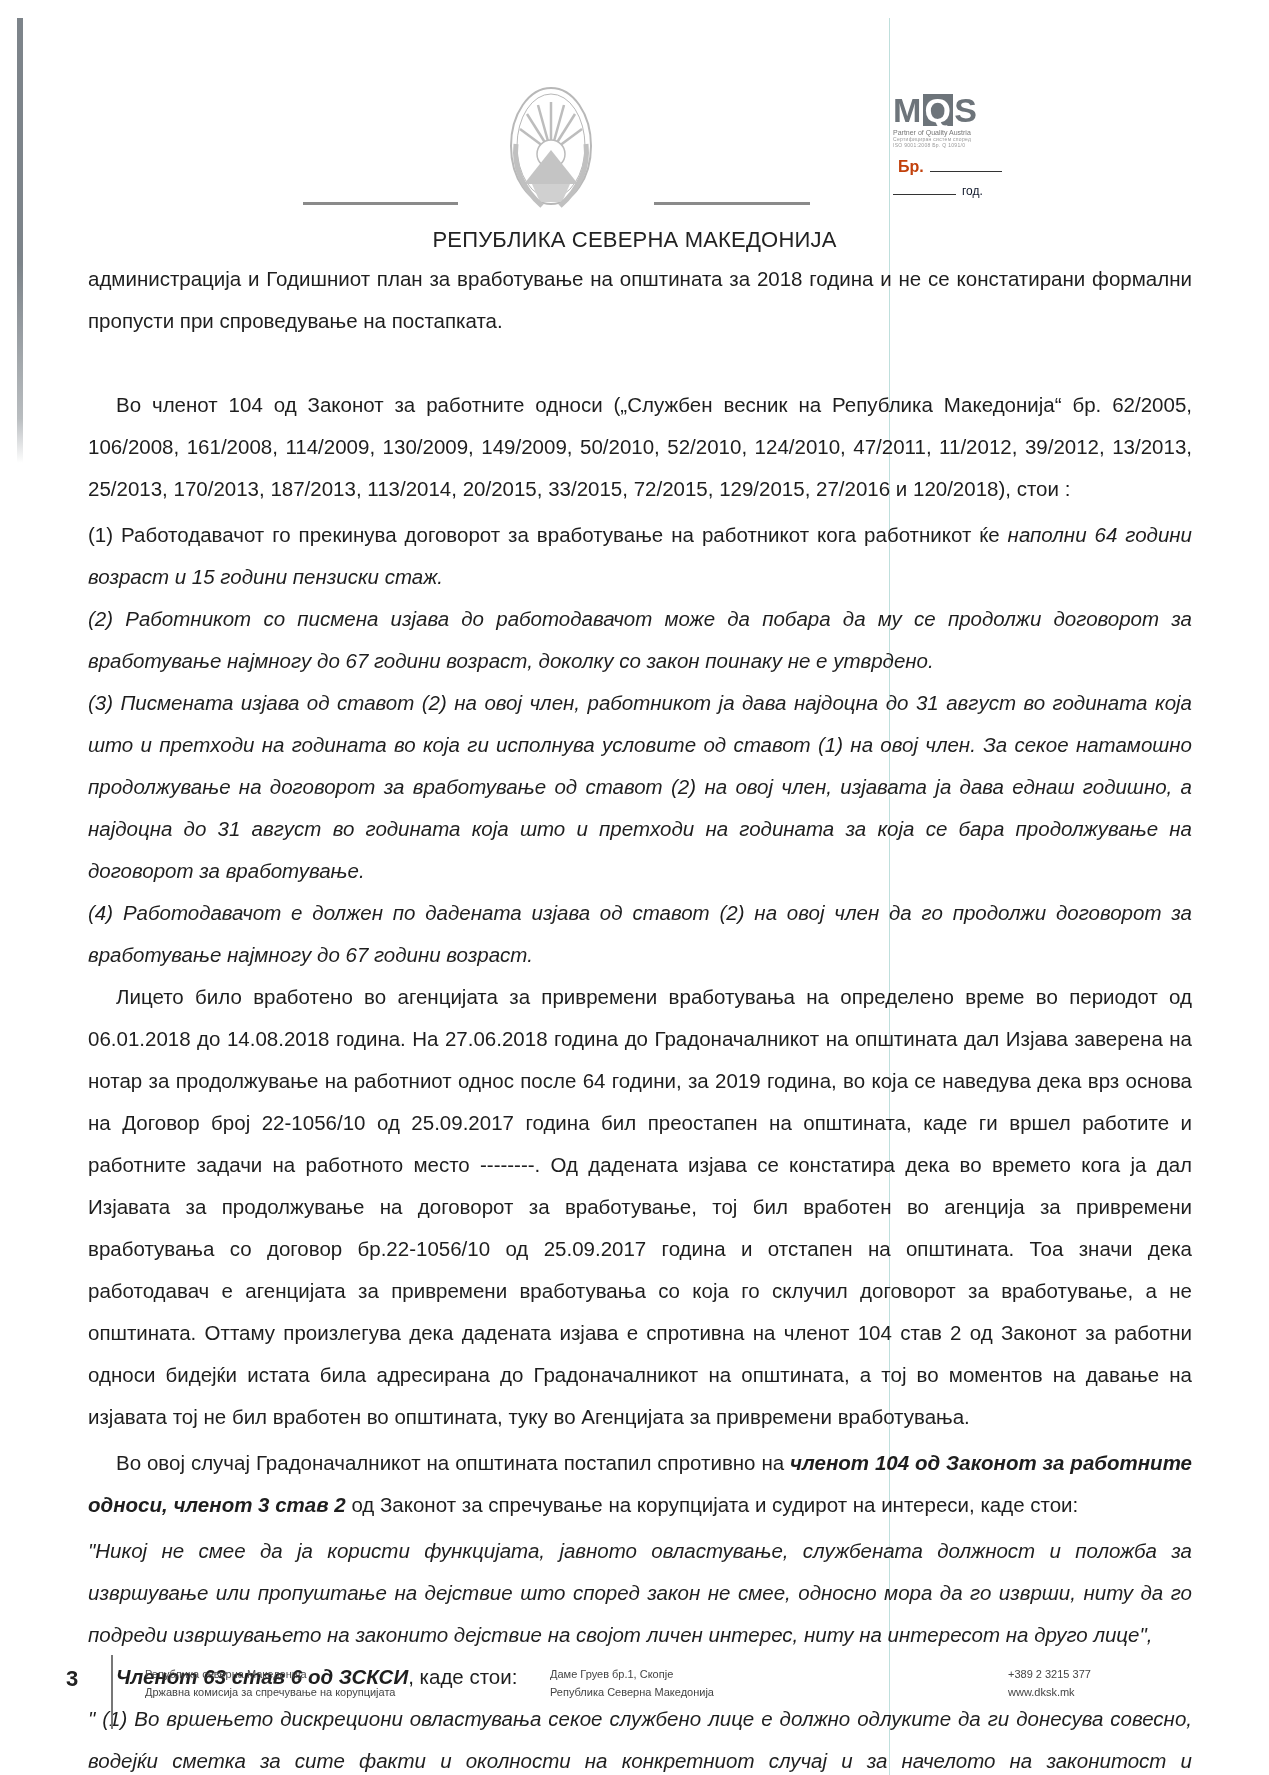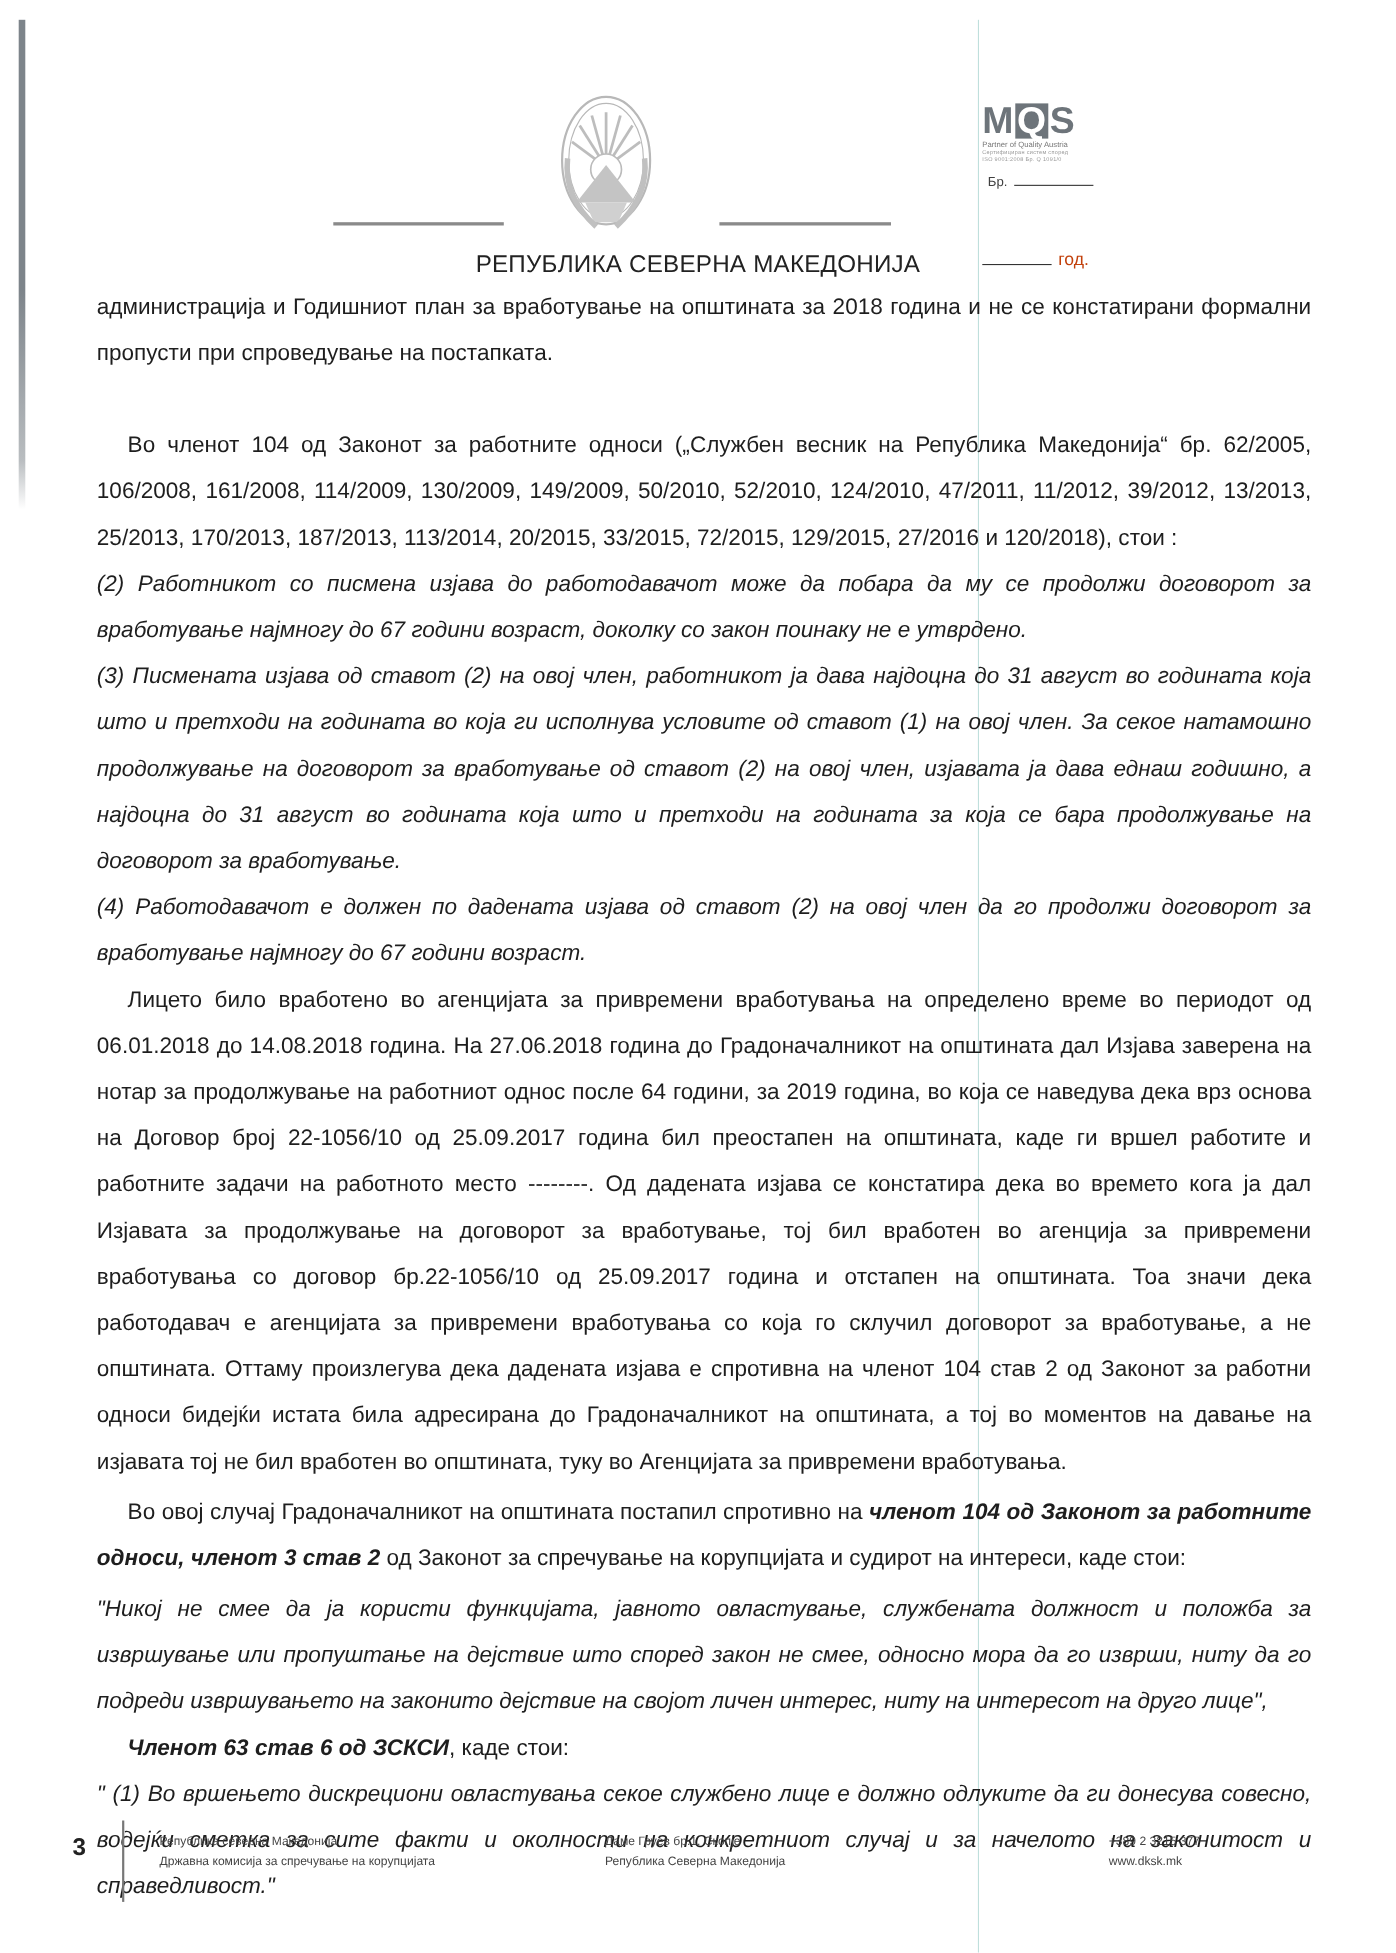--- a/index.html
+++ b/index.html
@@ -14,23 +14,23 @@
   .hdr-rule { position: absolute; top: 202px; height: 3px; background: #8a8a8a; }
   .hdr-rule.l { left: 303px; width: 155px; }
   .hdr-rule.r { left: 654px; width: 156px; }
   .republic-title { position: absolute; left: 0; width: 1269px; top: 227px; text-align: center;
                     font-family: "Liberation Sans", sans-serif; font-size: 22px; letter-spacing: 0.2px; color: #222; }
   .mqs { position: absolute; left: 893px; top: 92px; width: 140px; }
   .mqs-logo { font-family: "Liberation Sans", sans-serif; font-weight: bold; font-size: 34px; color: #6d747a; letter-spacing: 1px; line-height: 34px; height: 36px; display: flex; align-items: center; }
   .mqs-logo .q { display: inline-block; background: #6d747a; color: #fff; width: 30px; height: 32px; text-align: center; line-height: 32px; margin: 0 1px; }
   .mqs-sub1 { font-family: "Liberation Sans", sans-serif; font-size: 7px; color: #777; margin-top: 1px; }
   .mqs-sub2, .mqs-sub3 { font-family: "Liberation Sans", sans-serif; font-size: 5px; color: #999; letter-spacing: .3px; }
-  .br-line { position: absolute; left: 898px; top: 158px; font-family: "Liberation Sans", sans-serif; font-size: 12px; color: #404040; }
+  .br-line { position: absolute; left: 898px; top: 158px; font-family: "Liberation Sans", sans-serif; font-size: 16px; color: #c2410c; font-weight: bold; }
   .br-line .blank { display: inline-block; width: 72px; border-bottom: 1px solid #333; margin-left: 6px; }
-  .god-line { position: absolute; left: 893px; top: 184px; font-family: "Liberation Sans", sans-serif; font-size: 16px; color: #c2410c; margin-top: 44px; }
+  .god-line { position: absolute; left: 893px; top: 184px; font-family: "Liberation Sans", sans-serif; font-size: 12px; color: #0f172a; }
   .god-line .blank { display: inline-block; width: 63px; border-bottom: 1px solid #333; margin-right: 6px; }
 
   
   .text { position: absolute; left: 88px; width: 1104px; font-size: 20.5px; line-height: 42px; }
   .p { margin: 0; text-align: justify; text-align-last: left; }
   .it { font-style: italic; }
   .ind { text-indent: 28px; }
   b, .b { font-weight: bold; }
 
   
@@ -87,20 +87,21 @@
   <span>Бр.</span><span class="blank"></span>
 </div>
 <div class="god-line">
   <span class="blank"></span><span>год.</span>
 </div>
 
 <div class="text" style="top:258px;">
   <p class="p">администрација и Годишниот план за вработување на општината за 2018 година и не се констатирани формални пропусти при спроведување на постапката.</p>
   <div style="height:42px"></div>
   <p class="p ind">Во членот 104 од Законот за работните односи („Службен весник на Република Македонија“ бр. 62/2005, 106/2008, 161/2008, 114/2009, 130/2009, 149/2009, 50/2010, 52/2010, 124/2010, 47/2011, 11/2012, 39/2012, 13/2013, 25/2013, 170/2013, 187/2013, 113/2014, 20/2015, 33/2015, 72/2015, 129/2015, 27/2016 и 120/2018), стои :</p>
+  <p class="p" style="margin-top:4px"><span>(1) Работодавачот го прекинува договорот за вработување на работникот кога работникот ќе </span><span class="it">наполни 64 години возраст и 15 години пензиски стаж.</span></p>
   <p class="p it">(2) Работникот со писмена изјава до работодавачот може да побара да му се продолжи договорот за вработување најмногу до 67 години возраст, доколку со закон поинаку не е утврдено.</p>
   <p class="p it">(3) Писмената изјава од ставот (2) на овој член, работникот ја дава најдоцна до 31 август во годината која што и претходи на годината во која ги исполнува условите од ставот (1) на овој член. За секое натамошно продолжување на договорот за вработување од ставот (2) на овој член, изјавата ја дава еднаш годишно, а најдоцна до 31 август во годината која што и претходи на годината за која се бара продолжување на договорот за вработување.</p>
   <p class="p it">(4) Работодавачот е должен по дадената изјава од ставот (2) на овој член да го продолжи договорот за вработување најмногу до 67 години возраст.</p>
   <p class="p ind">Лицето било вработено во агенцијата за привремени вработувања на определено време во периодот од 06.01.2018 до 14.08.2018 година. На 27.06.2018 година до Градоначалникот на општината дал Изјава заверена на нотар за продолжување на работниот однос после 64 години, за 2019 година, во која се наведува дека врз основа на Договор број 22-1056/10 од 25.09.2017 година бил преостапен на општината, каде ги вршел работите и работните задачи на работното место --------. Од дадената изјава се констатира дека во времето кога ја дал Изјавата за продолжување на договорот за вработување,  тој бил вработен во агенција за привремени вработувања со договор бр.22-1056/10 од 25.09.2017 година и отстапен на општината. Тоа значи дека работодавач е агенцијата за привремени вработувања со која го склучил договорот за вработување, а не општината. Оттаму произлегува дека дадената изјава е спротивна на членот 104 став 2 од Законот за работни односи бидејќи истата била адресирана до Градоначалникот на општината, а тој во моментов на давање на изјавата тој не бил вработен во општината, туку во Агенцијата за привремени вработувања.</p>
   <p class="p ind" style="margin-top:4px"><span>Во овој случај Градоначалникот на општината постапил спротивно на </span><span class="b it">членот 104 од Законот за работните односи, членот 3 став 2</span><span> од Законот за спречување на корупцијата и судирот на интереси, каде стои:</span></p>
   <p class="p it" style="margin-top:4px">"Никој не смее да ја користи функцијата, јавното овластување, службената должност и положба за извршување или пропуштање на дејствие што според закон не смее, односно мора да го изврши, ниту да го подреди извршувањето на законито дејствие на својот личен интерес, ниту на интересот на друго лице",</p>
   <p class="p ind"><span class="b it">Членот 63 став 6 од ЗСКСИ</span><span>, каде стои:</span></p>
   <p class="p it">" (1) Во вршењето дискрециони овластувања секое службено лице е должно одлуките да ги донесува совесно, водејќи сметка за сите факти и околности на конкретниот случај и за начелото на законитост и справедливост."</p>
 </div>
 

